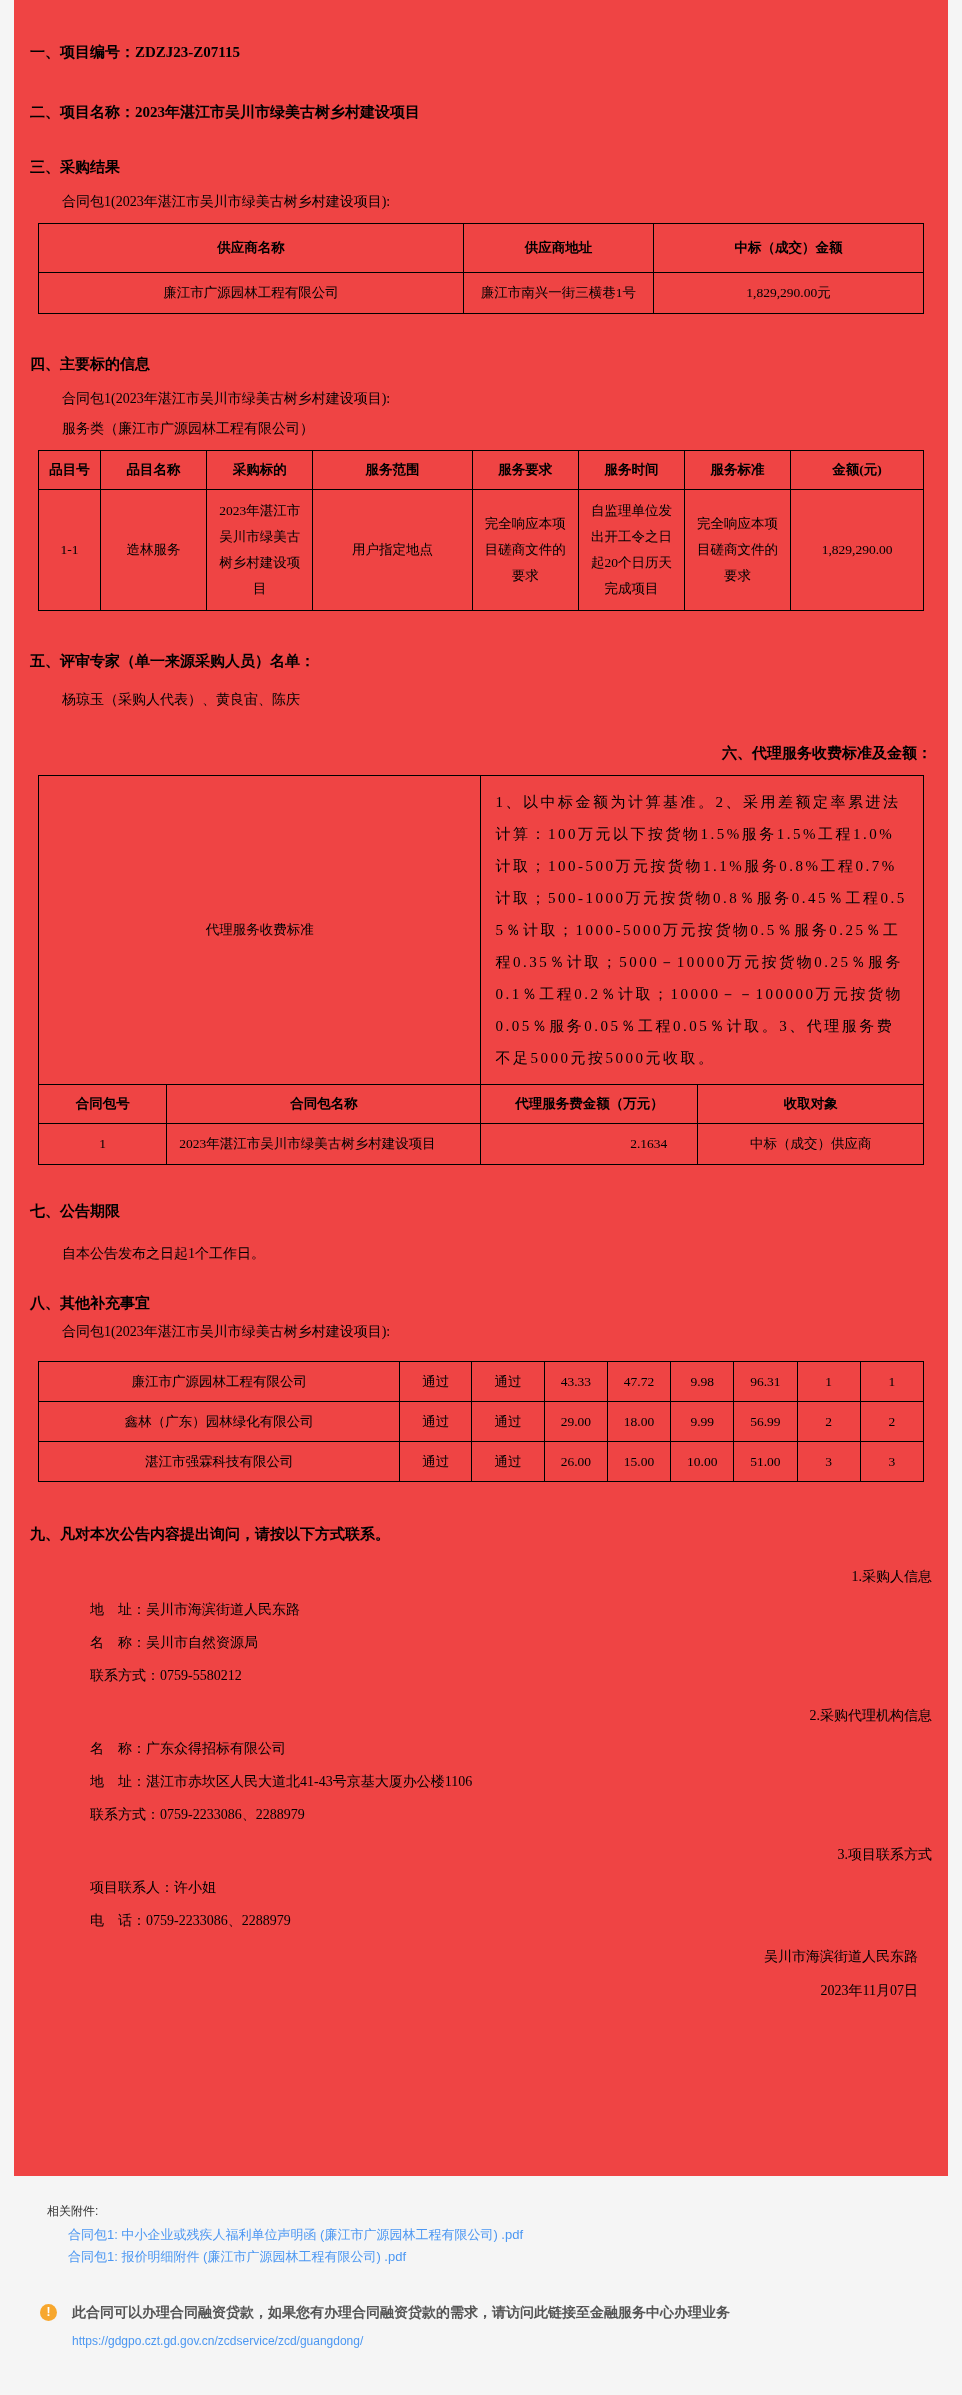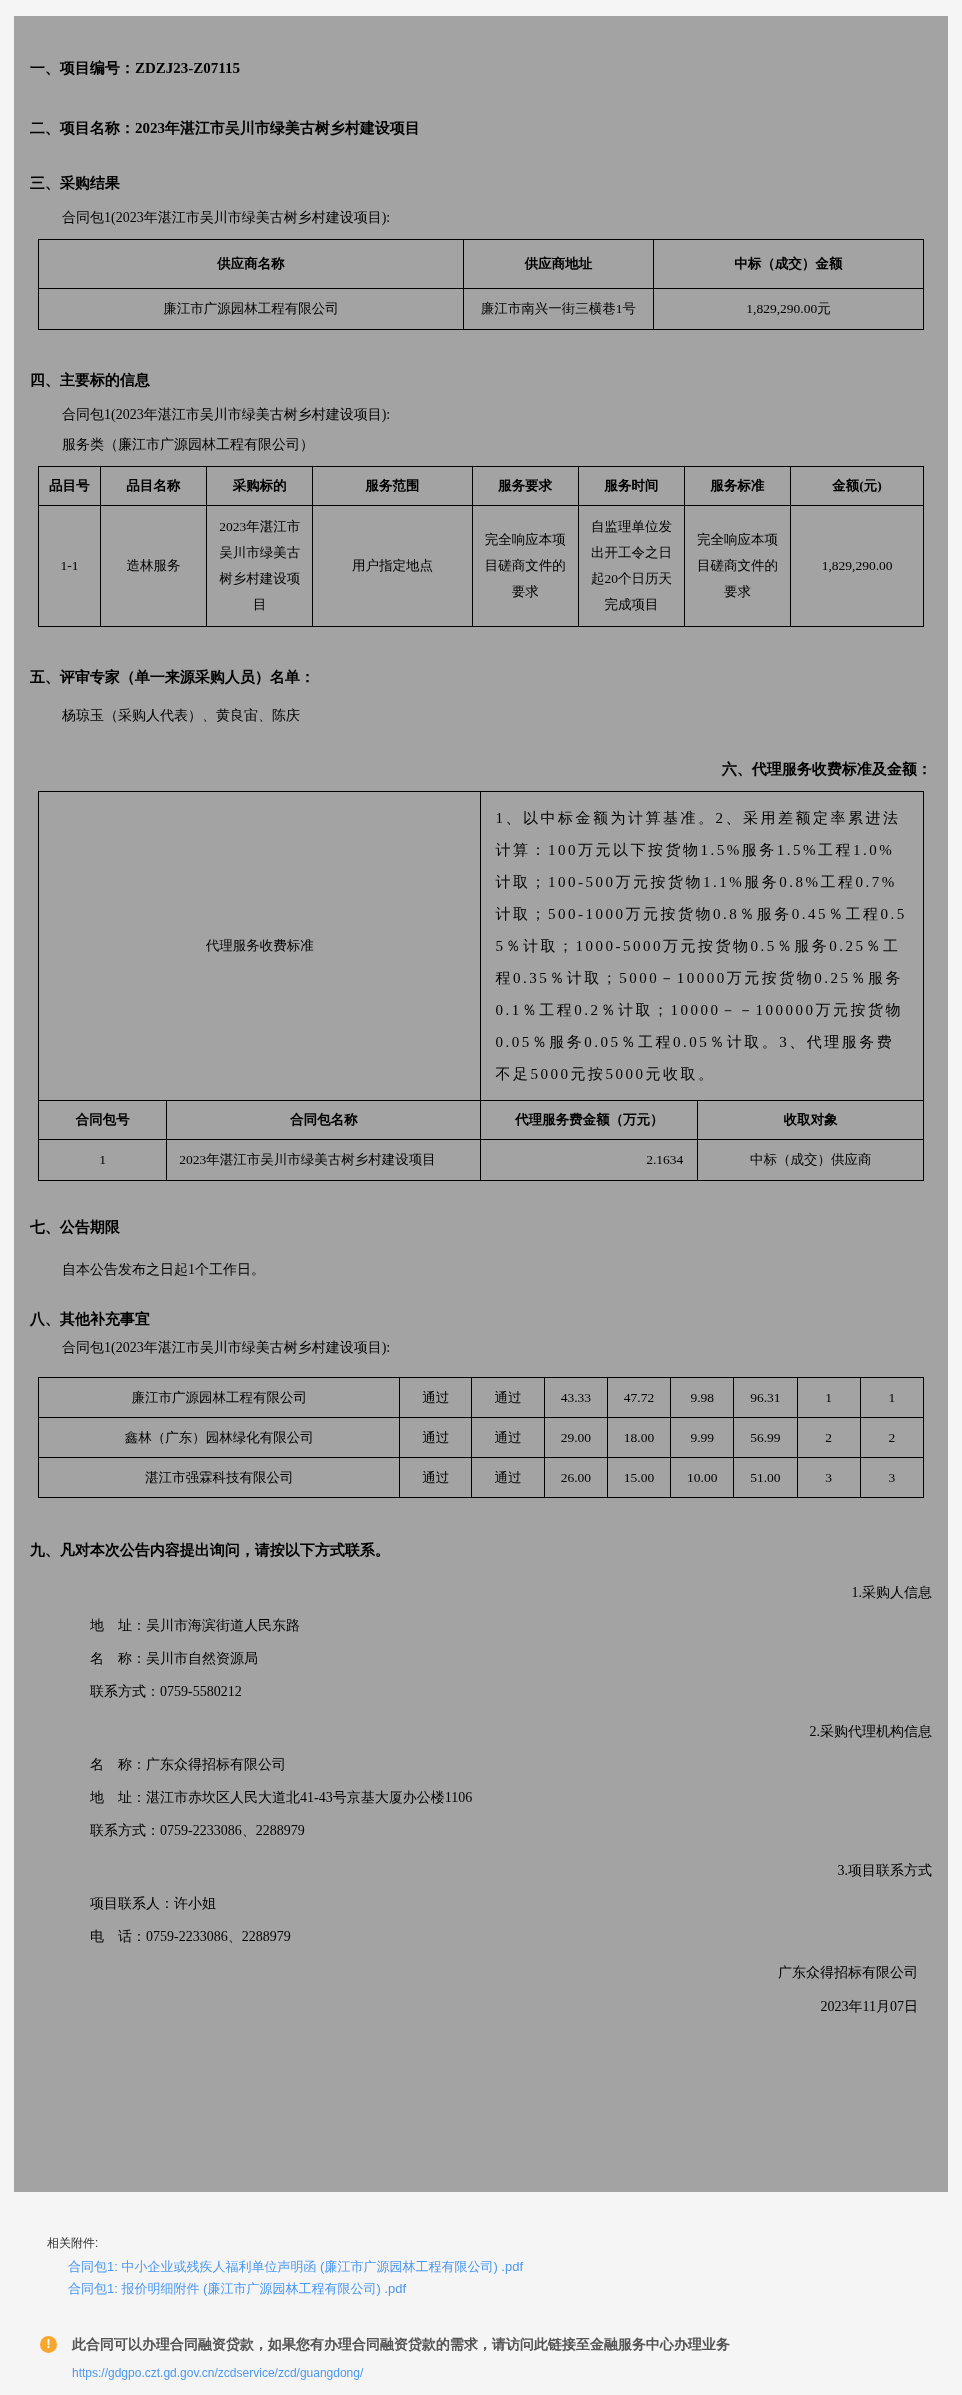--- a/index.html
+++ b/index.html
@@ -4,22 +4,22 @@
 <style>
   html,body{margin:0;padding:0;}
   body{
     width:962px;height:2395px;overflow:hidden;
     background:#f5f5f5;
     font-family:"Liberation Serif", serif;
     color:#000;
     -webkit-font-smoothing:antialiased;
   }
   .card{
-    margin:16px 14px;
-    background:#a3a3a3;
+    margin:0 14px;
+    background:#ef4444;
     padding:22px 16px 18px 16px;
     box-sizing:border-box;
     min-height:2176px;
   }
   .sec-title{
     font-size:15px;font-weight:bold;line-height:20px;
     margin:40px 0 0 0;
   }
   .sec-title.first{margin-top:20px;}
   .intro{
@@ -50,21 +50,21 @@
   .col-s5{width:12%;} .col-s6{width:12%;} .col-s7{width:12%;} .col-s8{width:15%;}
   .subject-table td{line-height:26px;padding:8px 6px;}
   .subject-table th{padding:8px 4px;}
   
   .col-f1{width:14.5%;} .col-f2{width:35.5%;} .col-f3{width:24.5%;} .col-f4{width:25.5%;}
   .fee-text{
     text-align:left;font-size:15px;line-height:32px;letter-spacing:2.5px;
     padding:10px 14px;
   }
   .fee-name{ text-align:left;line-height:24px;padding:8px 12px;}
-  .fee-amount{ text-align:right;padding-right:14px;}
+  .fee-amount{ text-align:right;padding-right:30px;}
   
   .col-q1{width:40%;}
   .col-q2,.col-q3{width:8%;}
   .col-q4,.col-q5,.col-q6,.col-q7{width:7%;}
   .col-q8,.col-q9{width:7%;}
   .score-table th{padding:10px 4px;line-height:21px;}
   .score-table td{padding:9px 4px;line-height:21px;}
   
   .group-title{font-size:14px;line-height:22px;margin:18px 0 0 32px;text-align:right;}
   .group-line{font-size:14px;line-height:22px;margin:11px 0 0 60px;}
@@ -271,21 +271,21 @@
 
   <div class="group-title">2.采购代理机构信息</div>
   <div class="group-line">名　称：广东众得招标有限公司</div>
   <div class="group-line">地　址：湛江市赤坎区人民大道北41-43号京基大厦办公楼1106</div>
   <div class="group-line">联系方式：0759-2233086、2288979</div>
 
   <div class="group-title">3.项目联系方式</div>
   <div class="group-line">项目联系人：许小姐</div>
   <div class="group-line">电　话：0759-2233086、2288979</div>
 
-  <div class="sign">广东众得招标有限公司</div>
+  <div class="sign">吴川市海滨街道人民东路</div>
   <div class="sign date">2023年11月07日</div>
 
 </div>
 
 <div class="footer">
   <div class="attach-label">相关附件:</div>
   <a class="attach-link">合同包1: 中小企业或残疾人福利单位声明函 (廉江市广源园林工程有限公司) .pdf</a>
   <a class="attach-link">合同包1: 报价明细附件 (廉江市广源园林工程有限公司) .pdf</a>
 
   <div class="note-row">

